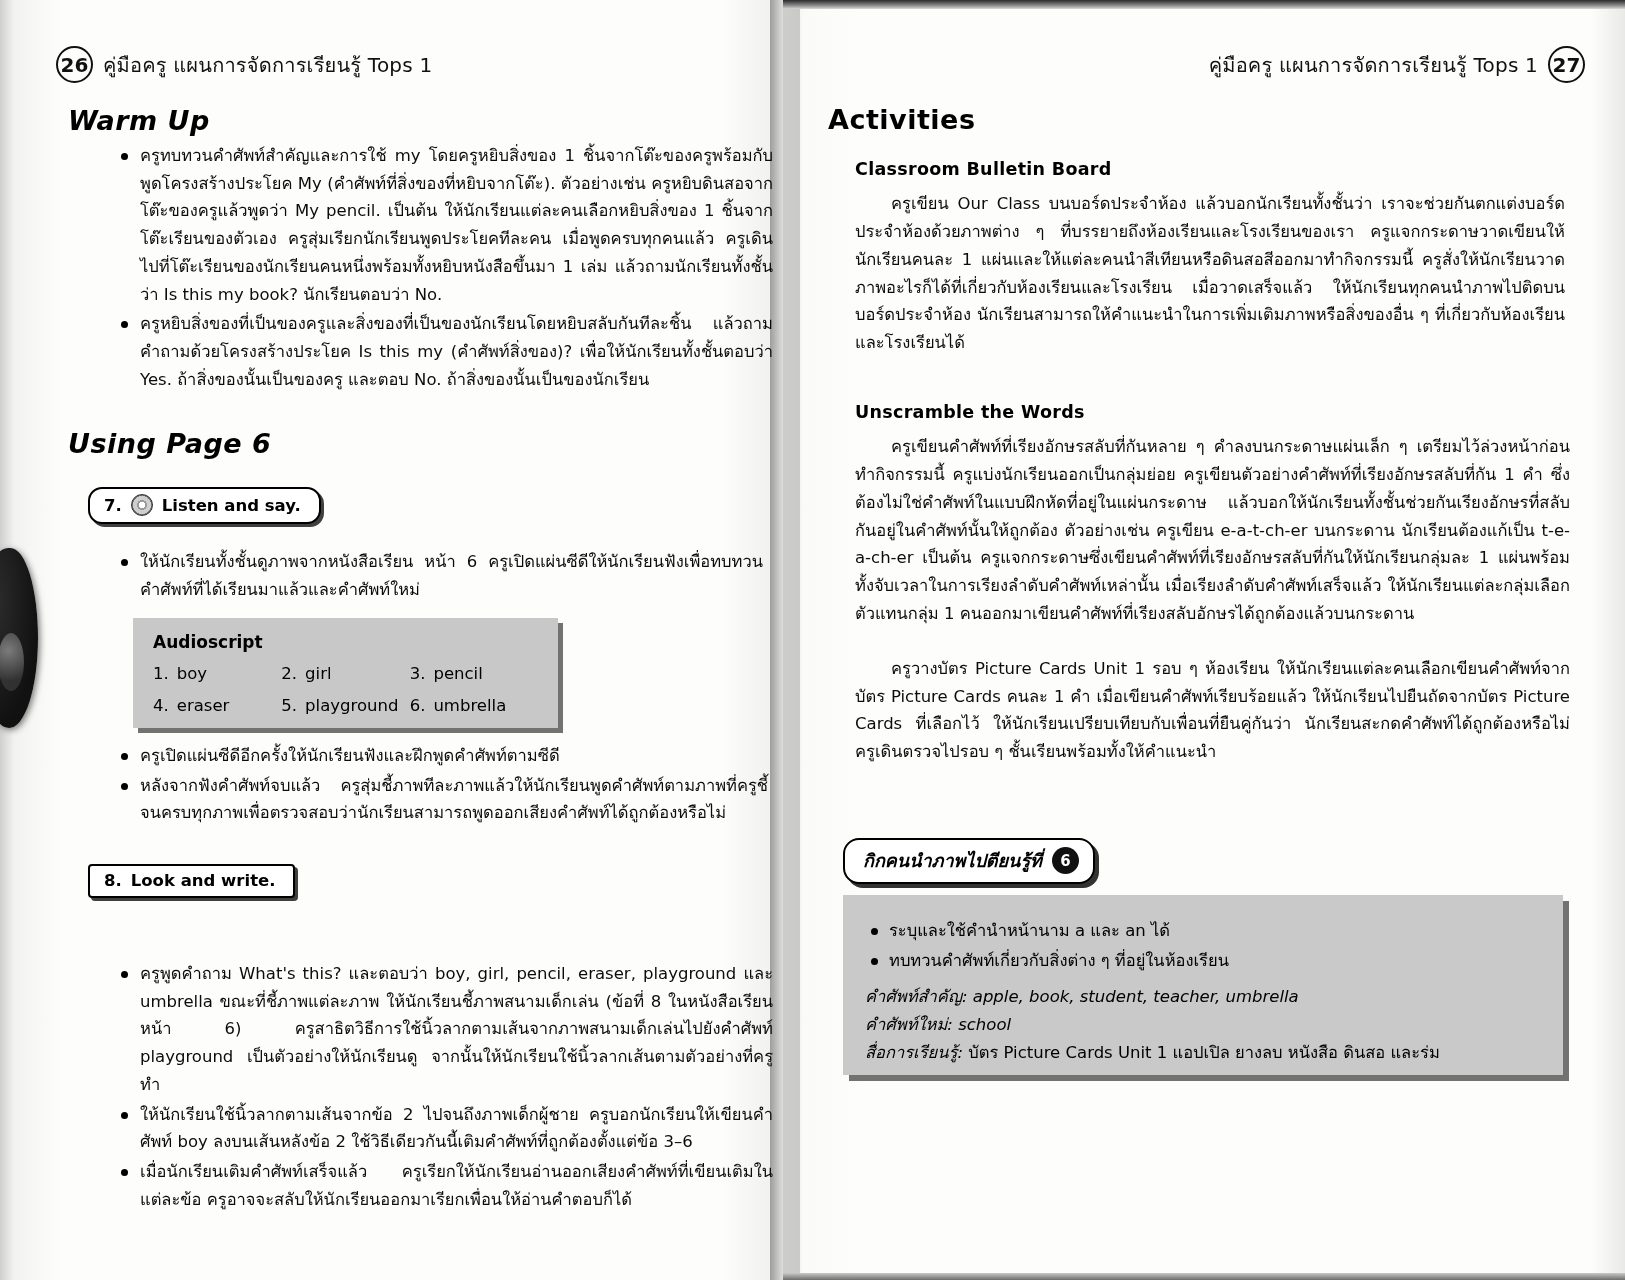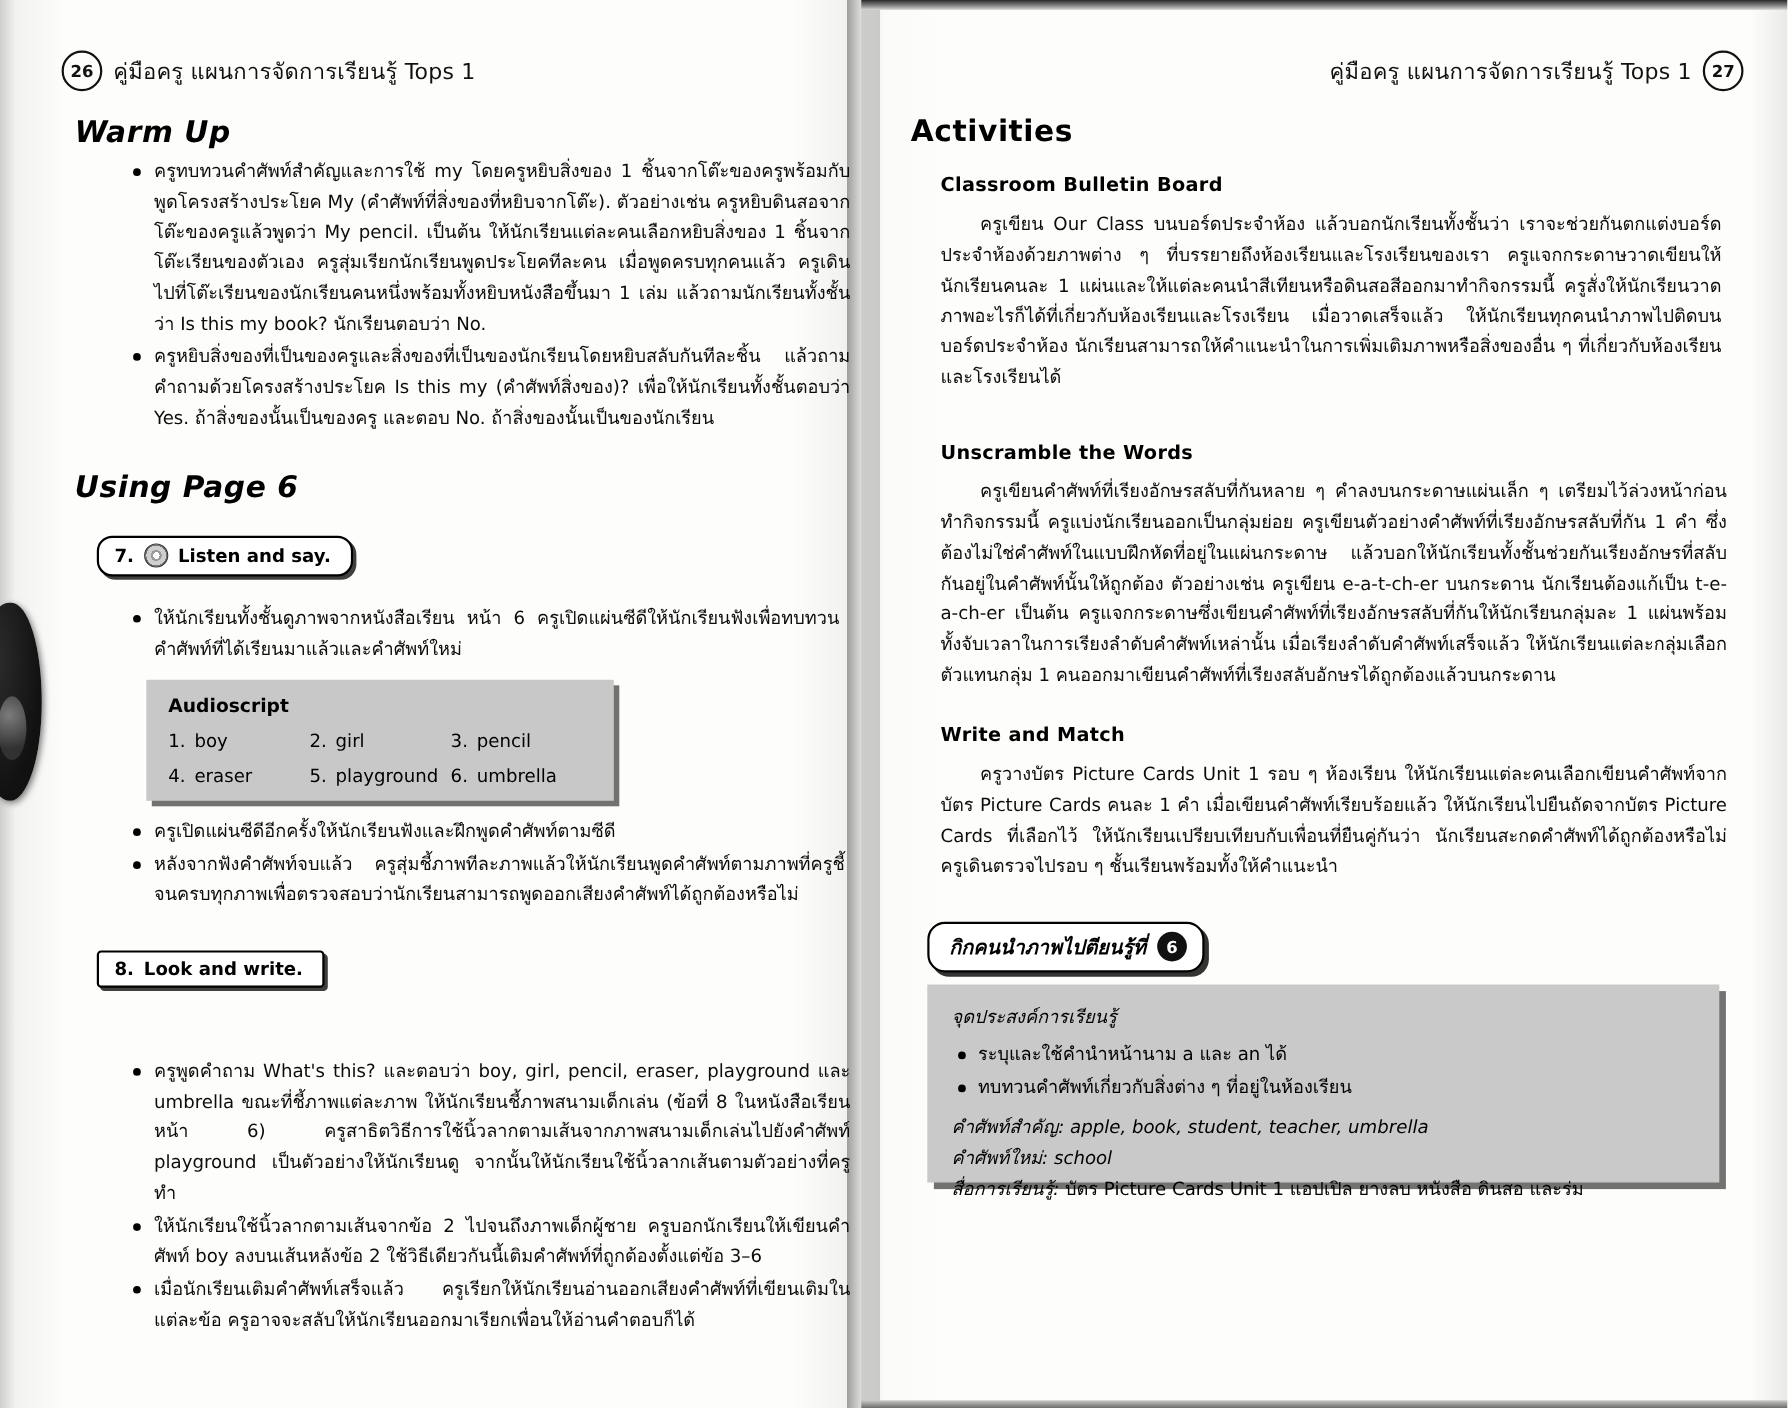--- a/index.html
+++ b/index.html
@@ -92,21 +92,21 @@
     font-size: 15.5px;
     color: #111;
     white-space: nowrap;
   }
   .hdr-left { left: 56px; display: flex; align-items: center; gap: 10px; }
   .hdr-right { right: 40px; display: flex; align-items: center; gap: 10px; }
   .pagenum {
     width: 33px; height: 33px; border-radius: 50%;
     border: 2.2px solid #111;
     display: flex; align-items: center; justify-content: center;
-    font-size: 15px; font-weight: bold; font-family: "DejaVu Sans", sans-serif;
+    font-size: 20px; font-weight: bold; font-family: "DejaVu Sans", sans-serif;
   }
   .hdr-text { font-size: 20px; letter-spacing: .2px; }
 
   
   h2.section {
     font-family: "DejaVu Sans", sans-serif;
     font-size: 27px;
     font-weight: bold;
     font-style: italic;
     margin: 0;
@@ -321,31 +321,29 @@
       <h3 class="sub">Classroom Bulletin Board</h3>
       <div style="text-indent:36px;">ครูเขียน Our Class บนบอร์ดประจำห้อง แล้วบอกนักเรียนทั้งชั้นว่า เราจะช่วยกันตกแต่งบอร์ดประจำห้องด้วยภาพต่าง ๆ ที่บรรยายถึงห้องเรียนและโรงเรียนของเรา ครูแจกกระดาษวาดเขียนให้นักเรียนคนละ 1 แผ่นและให้แต่ละคนนำสีเทียนหรือดินสอสีออกมาทำกิจกรรมนี้ ครูสั่งให้นักเรียนวาดภาพอะไรก็ได้ที่เกี่ยวกับห้องเรียนและโรงเรียน เมื่อวาดเสร็จแล้ว ให้นักเรียนทุกคนนำภาพไปติดบนบอร์ดประจำห้อง นักเรียนสามารถให้คำแนะนำในการเพิ่มเติมภาพหรือสิ่งของอื่น ๆ ที่เกี่ยวกับห้องเรียนและโรงเรียนได้</div>
     </div>
 
     <div class="bl" style="left:72px; top:378px; width:715px;margin-top:20px;">
       <h3 class="sub">Unscramble the Words</h3>
       <div style="text-indent:36px;">ครูเขียนคำศัพท์ที่เรียงอักษรสลับที่กันหลาย ๆ คำลงบนกระดาษแผ่นเล็ก ๆ เตรียมไว้ล่วงหน้าก่อนทำกิจกรรมนี้ ครูแบ่งนักเรียนออกเป็นกลุ่มย่อย ครูเขียนตัวอย่างคำศัพท์ที่เรียงอักษรสลับที่กัน 1 คำ ซึ่งต้องไม่ใช่คำศัพท์ในแบบฝึกหัดที่อยู่ในแผ่นกระดาษ แล้วบอกให้นักเรียนทั้งชั้นช่วยกันเรียงอักษรที่สลับกันอยู่ในคำศัพท์นั้นให้ถูกต้อง ตัวอย่างเช่น ครูเขียน e-a-t-ch-er บนกระดาน นักเรียนต้องแก้เป็น t-e-a-ch-er เป็นต้น ครูแจกกระดาษซึ่งเขียนคำศัพท์ที่เรียงอักษรสลับที่กันให้นักเรียนกลุ่มละ 1 แผ่นพร้อมทั้งจับเวลาในการเรียงลำดับคำศัพท์เหล่านั้น เมื่อเรียงลำดับคำศัพท์เสร็จแล้ว ให้นักเรียนแต่ละกลุ่มเลือกตัวแทนกลุ่ม 1 คนออกมาเขียนคำศัพท์ที่เรียงสลับอักษรได้ถูกต้องแล้วบนกระดาน</div>
     </div>
 
     <div class="bl" style="left:72px; top:655px; width:715px;">
-      <h3 class="sub">Write and Match</h3>
       <div style="text-indent:36px;">ครูวางบัตร Picture Cards Unit 1 รอบ ๆ ห้องเรียน ให้นักเรียนแต่ละคนเลือกเขียนคำศัพท์จากบัตร Picture Cards คนละ 1 คำ เมื่อเขียนคำศัพท์เรียบร้อยแล้ว ให้นักเรียนไปยืนถัดจากบัตร Picture Cards ที่เลือกไว้ ให้นักเรียนเปรียบเทียบกับเพื่อนที่ยืนคู่กันว่า นักเรียนสะกดคำศัพท์ได้ถูกต้องหรือไม่ ครูเดินตรวจไปรอบ ๆ ชั้นเรียนพร้อมทั้งให้คำแนะนำ</div>
     </div>
 
     <div class="banner" style="left:60px; top:838px;">
       <span>กิกคนนำภาพไปตียนรู้ที่</span>
       <span class="circ">6</span>
     </div>
 
     <div class="obj-box" style="left:60px; top:895px; width:720px; height:180px;">
-      <div class="lbl">จุดประสงค์การเรียนรู้</div>
       <ul>
         <li>ระบุและใช้คำนำหน้านาม a และ an ได้</li>
         <li>ทบทวนคำศัพท์เกี่ยวกับสิ่งต่าง ๆ ที่อยู่ในห้องเรียน</li>
       </ul>
       <div>
         <span class="lbl">คำศัพท์สำคัญ:</span>
         <span class="it">apple, book, student, teacher, umbrella</span>
       </div>
       <div>
         <span class="lbl">คำศัพท์ใหม่:</span>

